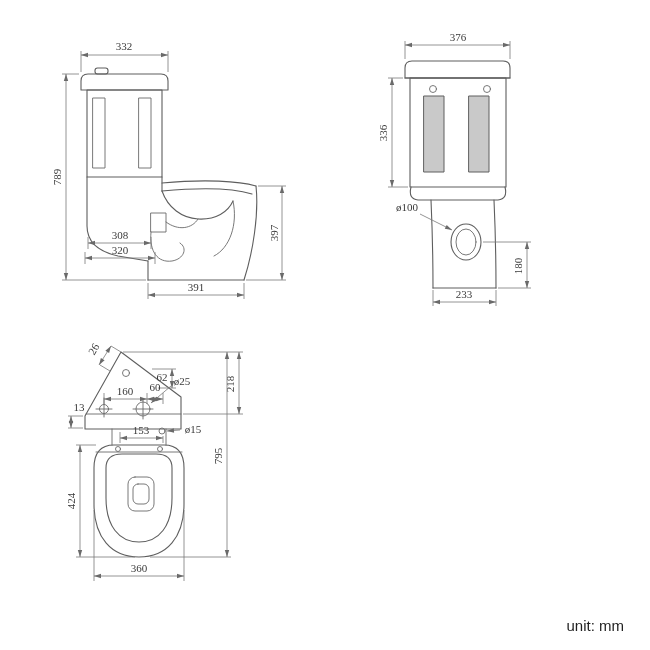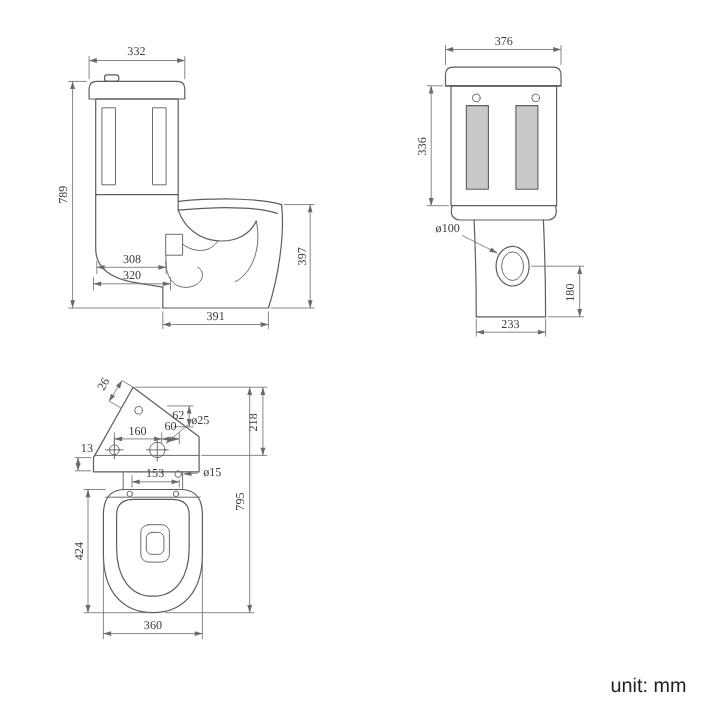--- a/index.html
+++ b/index.html
@@ -5,21 +5,21 @@
   html,body{margin:0;padding:0;background:#ffffff}
   .stage{position:relative;width:650px;height:650px;background:#fff;overflow:hidden;
          font-family:"Liberation Sans",sans-serif}
   svg{position:absolute;left:0;top:0}
   .o{fill:none;stroke:#5e5e5e;stroke-width:1.1;stroke-linecap:round;stroke-linejoin:round}
   .o2{fill:none;stroke:#6a6a6a;stroke-width:0.9;stroke-linecap:round;stroke-linejoin:round}
   .bar{fill:#c9c9c9;stroke:#5e5e5e;stroke-width:1}
   .d{fill:none;stroke:#787878;stroke-width:0.8}
   .dim-t{font-family:"Liberation Serif","DejaVu Serif",serif;font-size:11px;fill:#3a3a3a;
          text-anchor:middle;stroke:none}
-  .unit{position:absolute;right:26px;bottom:16px;font-size:18px;color:#1f1f1f}
+  .unit{position:absolute;right:26px;bottom:16px;font-size:15px;color:#1f1f1f}
 </style>
 </head>
 <body>
 
 <div class="stage">
 <svg width="650" height="650" viewBox="0 0 650 650">
   <defs>
     <marker id="arr" viewBox="0 0 8 6" refX="7.5" refY="3" markerWidth="8" markerHeight="6" markerUnits="userSpaceOnUse" orient="auto-start-reverse">
       <path d="M0.5,0.8 L7.5,3 L0.5,5.2 Z" fill="#6a6a6a"></path>
     </marker>

